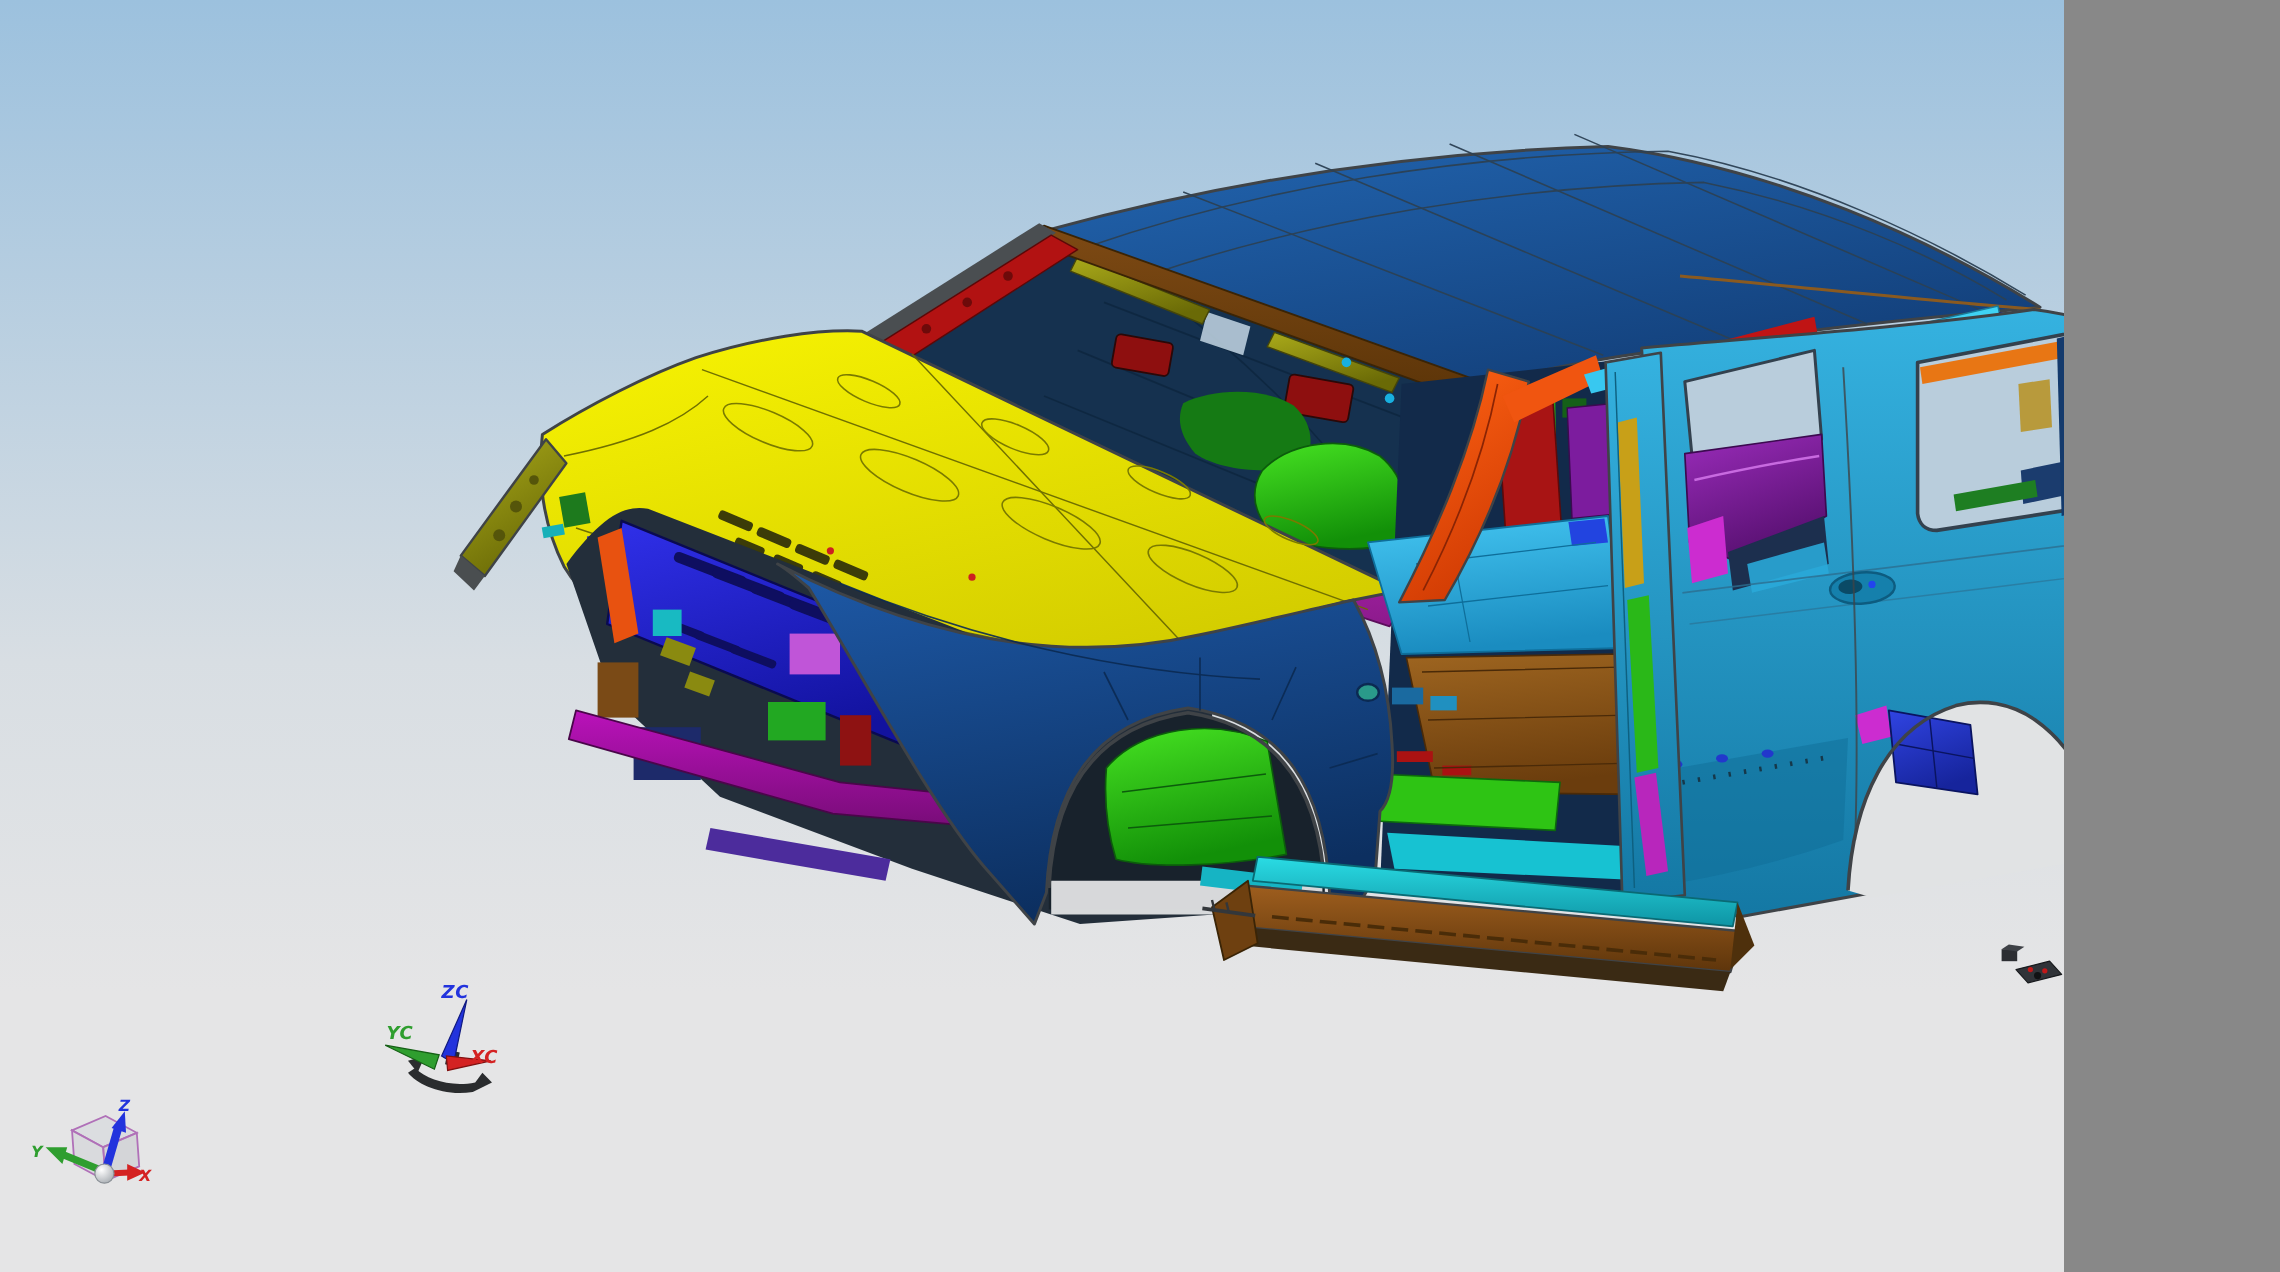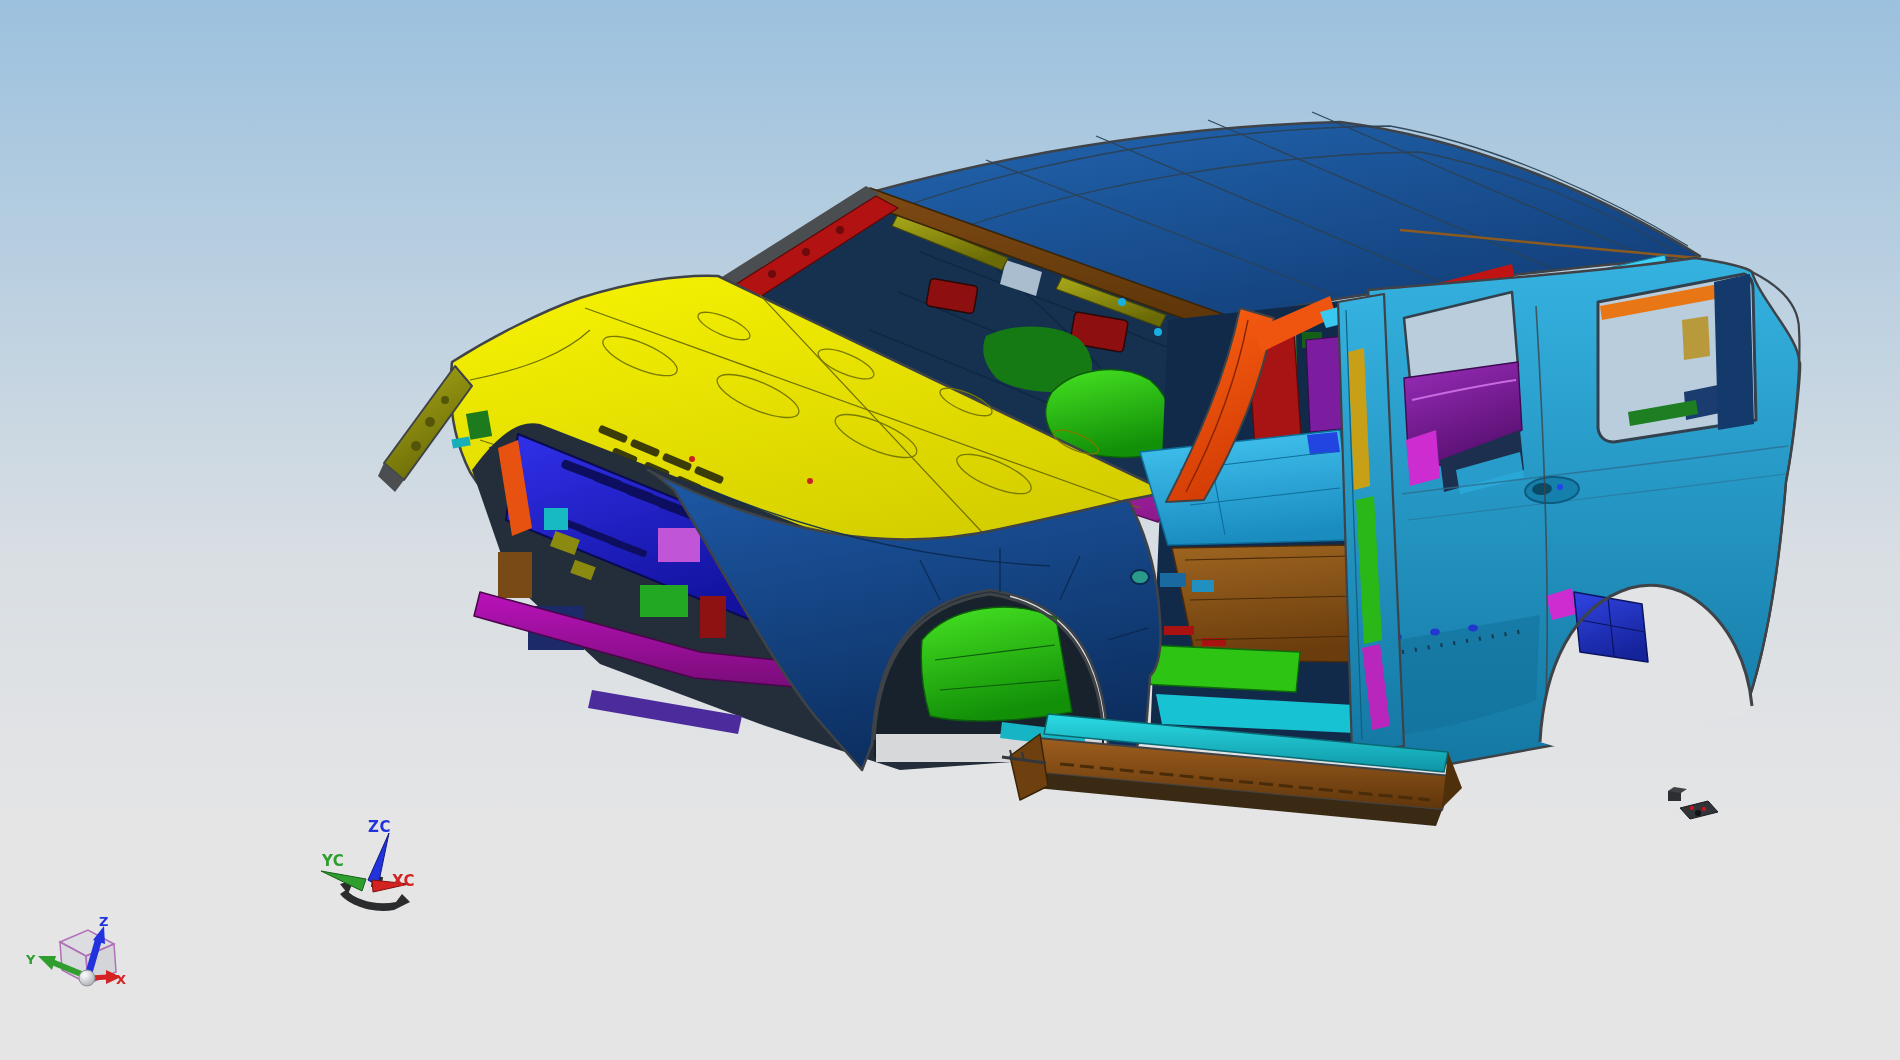--- a/index.html
+++ b/index.html
@@ -1,25 +1,26 @@
 <!DOCTYPE html>
 <html style="--p-bg_top: #9cc1de; --p-bg_mid: #d8dee3; --p-bg_bottom: #e5e5e6; --p-outline: #3f4347; --p-roof_hi: #2265b0; --p-roof_lo: #123e78; --p-header_brown: #7e4a14; --p-header_brown_dk: #5b3408; --p-hood_hi: #f8f402; --p-hood_lo: #d4cd00; --p-quarter_hi: #35b2e0; --p-quarter_lo: #1478a4; --p-fender_hi: #1e5aa8; --p-fender_lo: #0c2f60; --p-radiator_hi: #3030ea; --p-radiator_lo: #12129e; --p-beam_hi: #ba12ba; --p-beam_lo: #760c76; --p-cowl_hi: #d832d8; --p-cowl_lo: #8c1a8c; --p-purple_hi: #9a2cba; --p-purple_lo: #571070; --p-green_hi: #46e222; --p-green_lo: #129008; --p-floorcyan_hi: #44c6f2; --p-floorcyan_lo: #1a8cc0; --p-floorbrown_hi: #9e6520; --p-floorbrown_lo: #6b3d0d; --p-teal_hi: #2adce4; --p-teal_lo: #0e94a4; --p-sill_hi: #9e5e1e; --p-sill_lo: #5e350b; --p-arch_blue_hi: #3044e2; --p-arch_blue_lo: #16249c; --p-olive_hi: #aaaa1a; --p-olive_lo: #6a6a06; --p-apillar_orange_hi: #ff6414; --p-apillar_orange_lo: #d23c04; --p-interior_navy: #15314f; --p-door_navy: #122a4a; --p-deep_navy: #143a6c; --p-visor_red: #8e0f0f; --p-hvac_red: #a81414; --p-accent_red: #c01414; --p-mustard: #c8a018; --p-seat_green: #157a14; --p-pale_window: #b9cddc; --p-pale_bg: #e1e3e4; --p-bright_cyan: #3fd2f4; --p-magenta_bright: #cc2cd0; --p-violet: #c055d8; --p-navy_block: #1d2a6a; --p-purple_strip: #4c2c9c; --p-brown_block: #7a4a16; --p-khaki: #b89a3c; --p-dark_part: #2e3135; --p-axis_blue: #2233dd; --p-axis_green: #2f9e2f; --p-axis_red: #d42222; --p-cube_edge: #b070b8;"><head>
 <meta charset="utf-8">
 <style>
   html,body{margin:0;padding:0;background:#888;}
   .viewport{
     position:relative;
-    width:1900px;height:1060px;
+    width:1720px;height:1060px;
     overflow:hidden;
     background:linear-gradient(180deg,
       var(--p-bg_top) 0%,
       var(--p-bg_mid) 52%,
       var(--p-bg_bottom) 78%,
       var(--p-bg_bottom) 100%);
     font-family:"DejaVu Sans","Liberation Sans",sans-serif;
+    font-style:italic;
   }
   svg{position:absolute;inset:0;display:block;}
   .axis-label{font-size:15px;font-weight:bold;letter-spacing:.5px;}
   .axis-label-sm{font-size:13px;font-weight:bold;}
 </style>
 </head>
 <body>
 
 <div class="viewport">
 <svg width="1900" height="1060" viewBox="0 0 1900 1060">

